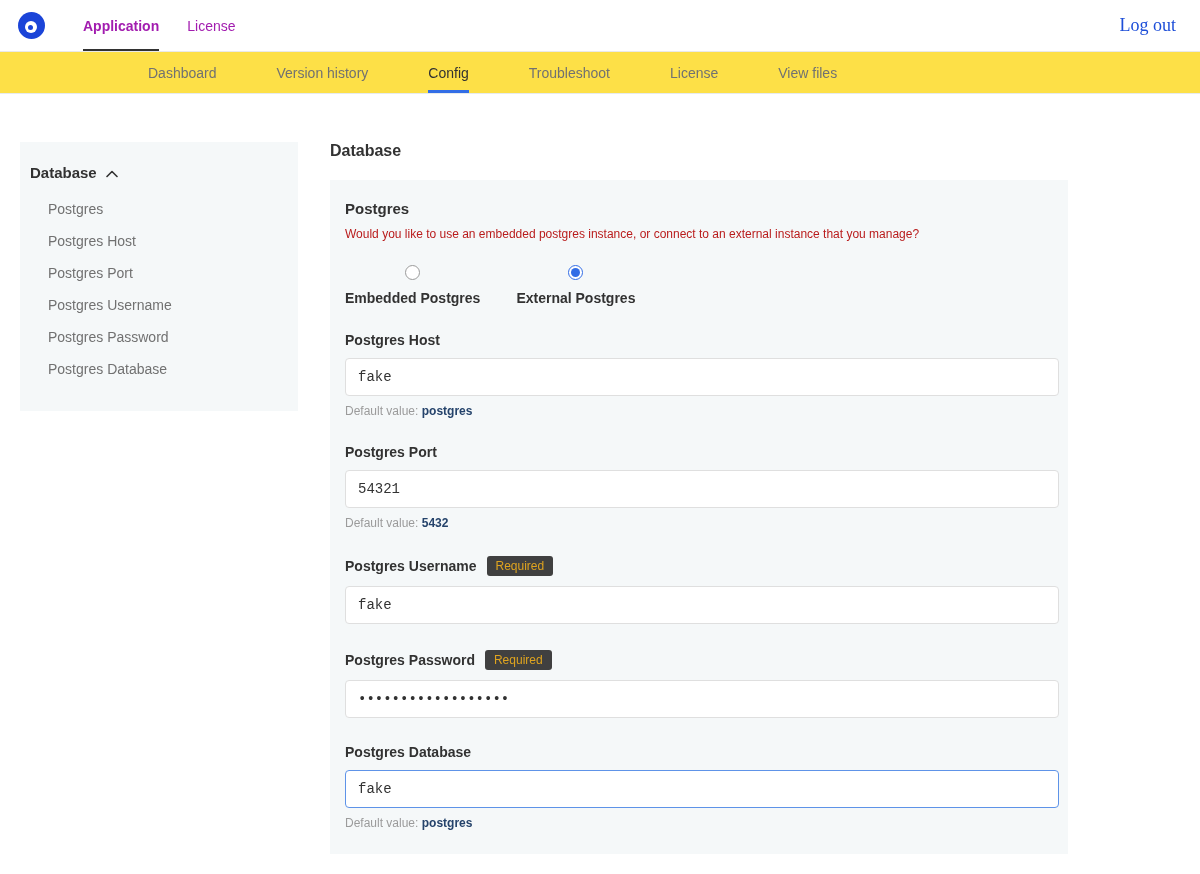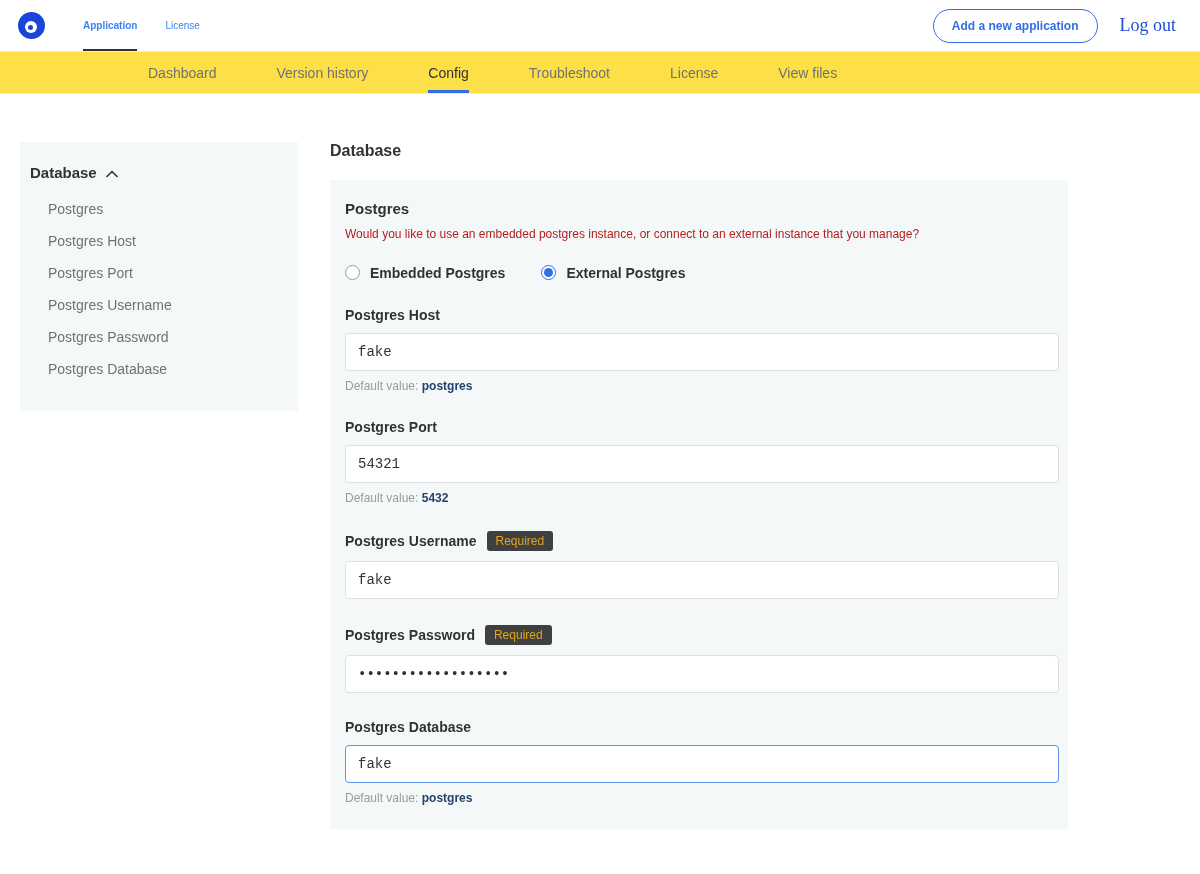--- a/index.html
+++ b/index.html
@@ -24,21 +24,21 @@
     content:""; position:absolute; left:7px; top:9px;
     width:12px; height:12px; border-radius:50%; background:#ffffff;
   }
   .logo::before{
     content:""; position:absolute; left:10px; top:13px;
     width:5px; height:5px; border-radius:50%; background:#1b44d8; z-index:1;
   }
   .topbar-tabs{ display:flex; height:100%; margin-left:24px; }
   .top-tab{
     display:flex; align-items:center; padding:0 14px;
-    font-size:10px; color:#3b82f6; cursor:pointer; position:relative;
+    font-size:14px; color:#a21caf; cursor:pointer; position:relative;
   }
   .top-tab.active{ font-weight:bold; }
   .top-tab.active::after{
     content:""; position:absolute; left:14px; right:14px; bottom:0;
     height:2px; background:#323232;
   }
   .topbar-right{ margin-left:auto; display:flex; align-items:center; gap:22px; }
   .add-app-btn{
     border:1px solid #326de6; color:#326de6; background:#fff;
     border-radius:17px; padding:9px 18px; font-size:12px; font-weight:bold;
@@ -79,21 +79,21 @@
 
   .main{ margin-left:32px; width:738px; }
   .main-title{ font-size:16px; font-weight:bold; margin:0 0 20px; }
 
   .card{ background:#f5f8f9; padding:20px 15px 24px; }
   .group-label{ font-size:15px; font-weight:bold; }
   .help-text{ font-size:12px; color:#b91c1c; margin-top:9px; line-height:1.4; }
 
   .radio-row{ display:flex; align-items:center; gap:36px; margin-top:22px; }
   .radio-option{ display:flex; align-items:center; gap:10px;
-    font-size:14px; font-weight:bold; cursor:pointer; }
+    font-size:14px; font-weight:bold; cursor:pointer;flex-direction:column; }
   .radio{
     width:15px; height:15px; border-radius:50%;
     border:1px solid #9b9b9b; background:#fff; position:relative; flex:0 0 auto;
   }
   .radio.checked{ border-color:#326de6; }
   .radio.checked::after{
     content:""; position:absolute; inset:2px; border-radius:50%; background:#326de6;
   }
 
   .field{ margin-top:26px; }
@@ -117,21 +117,20 @@
 </head>
 <body>
 
 <header class="topbar">
   <div class="logo"></div>
   <nav class="topbar-tabs">
     <div class="top-tab active">Application</div>
     <div class="top-tab">License</div>
   </nav>
   <div class="topbar-right">
-    <button class="add-app-btn">Add a new application</button>
     <span class="logout">Log out</span>
   </div>
 </header>
 
 <nav class="subnav">
   <div class="subnav-item">Dashboard</div>
   <div class="subnav-item">Version history</div>
   <div class="subnav-item active">Config</div>
   <div class="subnav-item">Troubleshoot</div>
   <div class="subnav-item">License</div>

